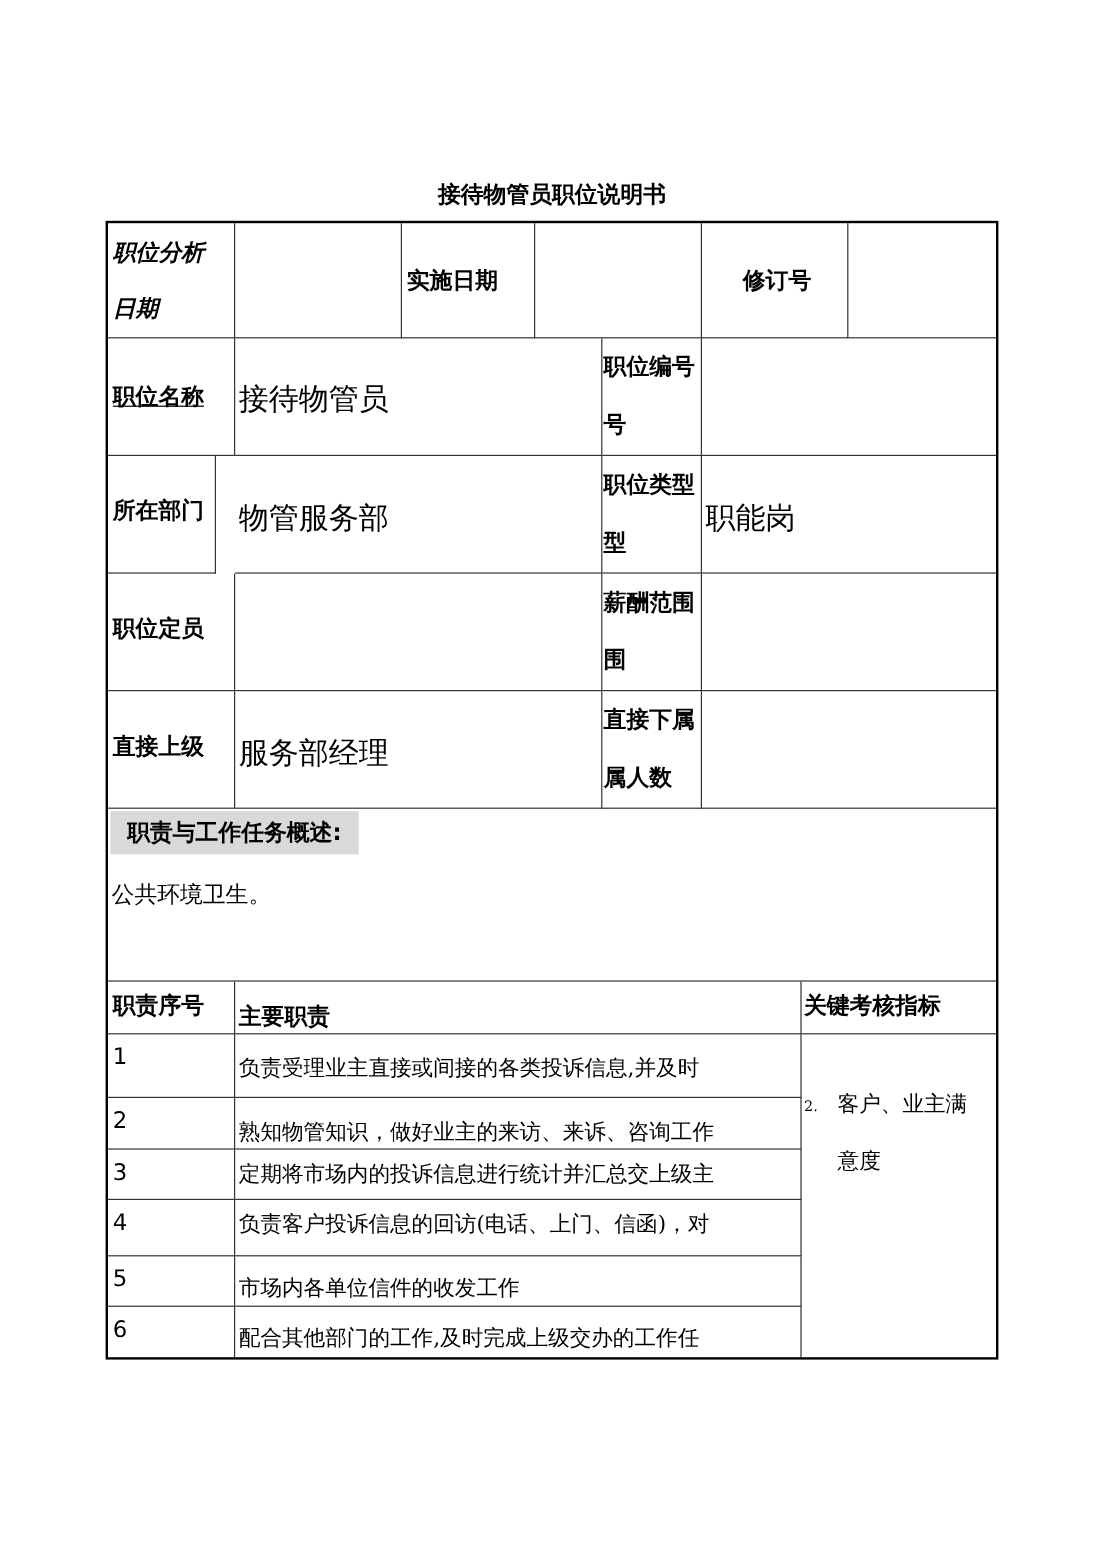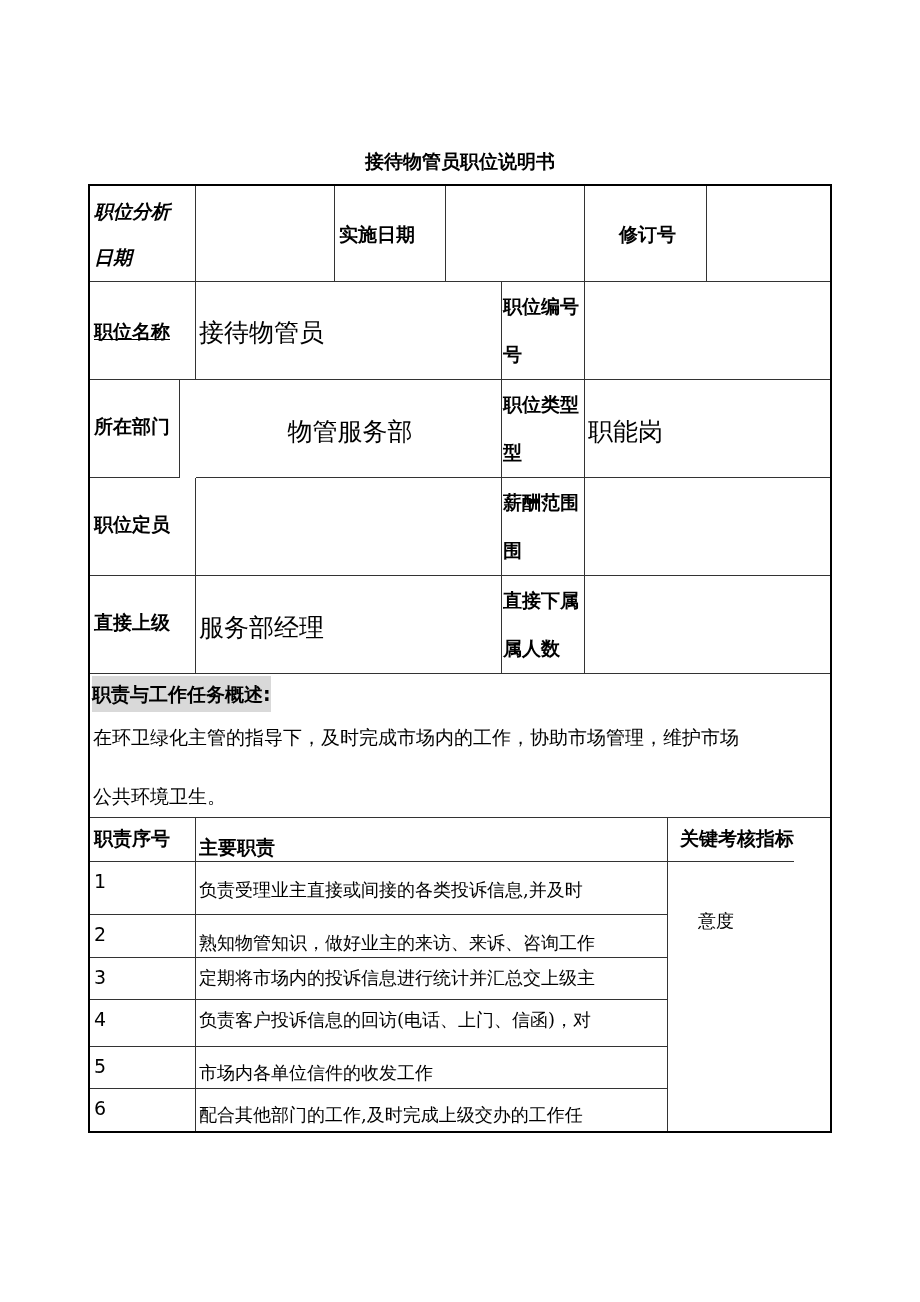--- a/index.html
+++ b/index.html
@@ -4,21 +4,21 @@
 <style>
   html, body { margin: 0; padding: 0; background: #ffffff; }
   body { width: 920px; height: 1302px; position: relative; overflow: hidden;
          font-family: "DejaVu Serif", "Liberation Serif", serif; color: #000; }
   .title { position: absolute; top: 149px; left: 0; width: 920px; text-align: center;
            font-family: "DejaVu Sans", "Liberation Sans", sans-serif; font-weight: bold; font-size: 19px; }
   .cell { position: absolute; box-sizing: border-box; border-right: 1px solid #333; border-bottom: 1px solid #333; overflow: hidden; }
   .lbl { font-family: "DejaVu Sans", "Liberation Sans", sans-serif; font-weight: bold; font-size: 19px; line-height: 48px; padding-left: 4px; white-space: nowrap; }
   .val { font-family: "DejaVu Serif", "Liberation Serif", serif; font-size: 25px; line-height: 48px; padding-left: 3px; white-space: nowrap; }
   .frame { position: absolute; left: 88px; top: 184px; width: 744px; height: 949px; border: 2px solid #000; box-sizing: border-box; pointer-events: none; }
-  .sec-head { background: #d9d9d9; display: inline-block; font-family: "DejaVu Sans", "Liberation Sans", sans-serif; font-weight: bold; font-size: 19px; line-height: 36px; padding: 0 0; }
+  .sec-head { background: #d9d9d9; display: inline-block; font-family: "DejaVu Sans", "Liberation Sans", sans-serif; font-weight: bold; font-size: 19px; line-height: 36px; padding: 0 14px; }
   .summary { font-family: "DejaVu Serif", "Liberation Serif", serif; font-size: 19px; line-height: 50px; padding-left: 3px; white-space: nowrap; }
   .num { font-family: "DejaVu Sans", "Liberation Sans", sans-serif; font-size: 19px; padding-left: 4px; padding-top: 8px; }
   .duty { font-family: "DejaVu Serif", "Liberation Serif", serif; font-size: 18px; padding-left: 3px; white-space: nowrap; }
   .kpi { font-family: "DejaVu Serif", "Liberation Serif", serif; font-size: 18px; white-space: nowrap; line-height: 46px; }
   .kpi .n { font-size: 12px; display: inline-block; width: 28px; }
 </style>
 </head>
 <body>
 
 <div class="title">接待物管员职位说明书</div>
@@ -35,21 +35,21 @@
 
 <div class="cell lbl" style="left:90px;top:282px;width:106px;height:98px;line-height:98px;text-decoration:underline;">职位名称</div>
 <div class="cell val" style="left:196px;top:282px;width:306px;height:98px;line-height:102px;">接待物管员</div>
 <div class="cell lbl" style="left:502px;top:282px;width:83px;height:98px;padding-left:1px;line-height:48px;">
   <div>职位编号</div>
   <div>号</div>
 </div>
 <div class="cell val" style="left:585px;top:282px;width:245px;height:98px;border-right:none;"></div>
 
 <div class="cell lbl" style="left:90px;top:380px;width:90px;height:98px;line-height:92px;">所在部门</div>
-<div class="cell val" style="left:196px;top:380px;width:306px;height:98px;line-height:104px;text-align:center;">物管服务部</div>
+<div class="cell val" style="left:196px;top:380px;width:306px;height:98px;line-height:104px;">物管服务部</div>
 <div class="cell lbl" style="left:502px;top:380px;width:83px;height:98px;padding-left:1px;line-height:48px;">
   <div>职位类型</div>
   <div>型</div>
 </div>
 <div class="cell val" style="left:585px;top:380px;width:245px;height:98px;line-height:104px;border-right:none;">职能岗</div>
 
 <div class="cell lbl" style="left:90px;top:478px;width:106px;height:98px;line-height:92px;">职位定员</div>
 <div class="cell val" style="left:196px;top:478px;width:306px;height:98px;"></div>
 <div class="cell lbl" style="left:502px;top:478px;width:83px;height:98px;padding-left:1px;line-height:48px;">
   <div>薪酬范围</div>
@@ -62,43 +62,43 @@
 <div class="cell lbl" style="left:502px;top:576px;width:83px;height:98px;padding-left:1px;line-height:48px;">
   <div>直接下属</div>
   <div>属人数</div>
 </div>
 <div class="cell val" style="left:585px;top:576px;width:245px;height:98px;border-right:none;"></div>
 
 <div class="cell" style="left:90px;top:674px;width:740px;height:144px;border-right:none;">
   <div style="padding-left:2px;padding-top:2px;">
     <span class="sec-head">职责与工作任务概述:</span>
   </div>
-  <div class="summary">在环卫绿化主管的指导下，及时完成市场内的工作，协助市场管理，维护市场</div>
   <div class="summary" style="line-height:36px;margin-top:16px;">公共环境卫生。</div>
 </div>
 
 <div class="cell lbl" style="left:90px;top:818px;width:106px;height:44px;line-height:40px;">职责序号</div>
 <div class="cell lbl" style="left:196px;top:818px;width:472px;height:44px;line-height:58px;padding-left:3px;">主要职责</div>
-<div class="cell lbl" style="left:632px;top:818px;width:162px;height:44px;line-height:40px;padding-left:2px;border-right:none;text-align:right;">关键考核指标</div>
+<div class="cell lbl" style="left:668px;top:818px;width:162px;height:44px;line-height:40px;padding-left:2px;border-right:none;">关键考核指标</div>
 
 <div class="cell num" style="left:90px;top:862px;width:106px;height:53px;">1</div>
 <div class="cell duty" style="left:196px;top:862px;width:472px;height:53px;padding-top:16px;">负责受理业主直接或间接的各类投诉信息,并及时</div>
 
 <div class="cell num" style="left:90px;top:915px;width:106px;height:43px;">2</div>
 <div class="cell duty" style="left:196px;top:915px;width:472px;height:43px;padding-top:16px;">熟知物管知识，做好业主的来访、来诉、咨询工作</div>
 
 <div class="cell num" style="left:90px;top:958px;width:106px;height:42px;">3</div>
 <div class="cell duty" style="left:196px;top:958px;width:472px;height:42px;padding-top:8px;">定期将市场内的投诉信息进行统计并汇总交上级主</div>
 
 <div class="cell num" style="left:90px;top:1000px;width:106px;height:47px;">4</div>
 <div class="cell duty" style="left:196px;top:1000px;width:472px;height:47px;padding-top:8px;">负责客户投诉信息的回访(电话、上门、信函)，对</div>
 
 <div class="cell num" style="left:90px;top:1047px;width:106px;height:42px;">5</div>
 <div class="cell duty" style="left:196px;top:1047px;width:472px;height:42px;padding-top:14px;">市场内各单位信件的收发工作</div>
 
 <div class="cell num" style="left:90px;top:1089px;width:106px;height:42px;border-bottom:none;">6</div>
 <div class="cell duty" style="left:196px;top:1089px;width:472px;height:42px;padding-top:14px;border-bottom:none;">配合其他部门的工作,及时完成上级交办的工作任</div>
 
 <div class="cell" style="left:668px;top:862px;width:162px;height:269px;border-right:none;border-bottom:none;padding-top:36px;padding-left:2px;">
+  <div class="kpi"><span class="n">2.</span><span>客户、业主满</span></div>
   <div class="kpi" style="padding-left:28px;">意度</div>
 </div>
 
 <div class="frame"></div>
 
 </body></html>

